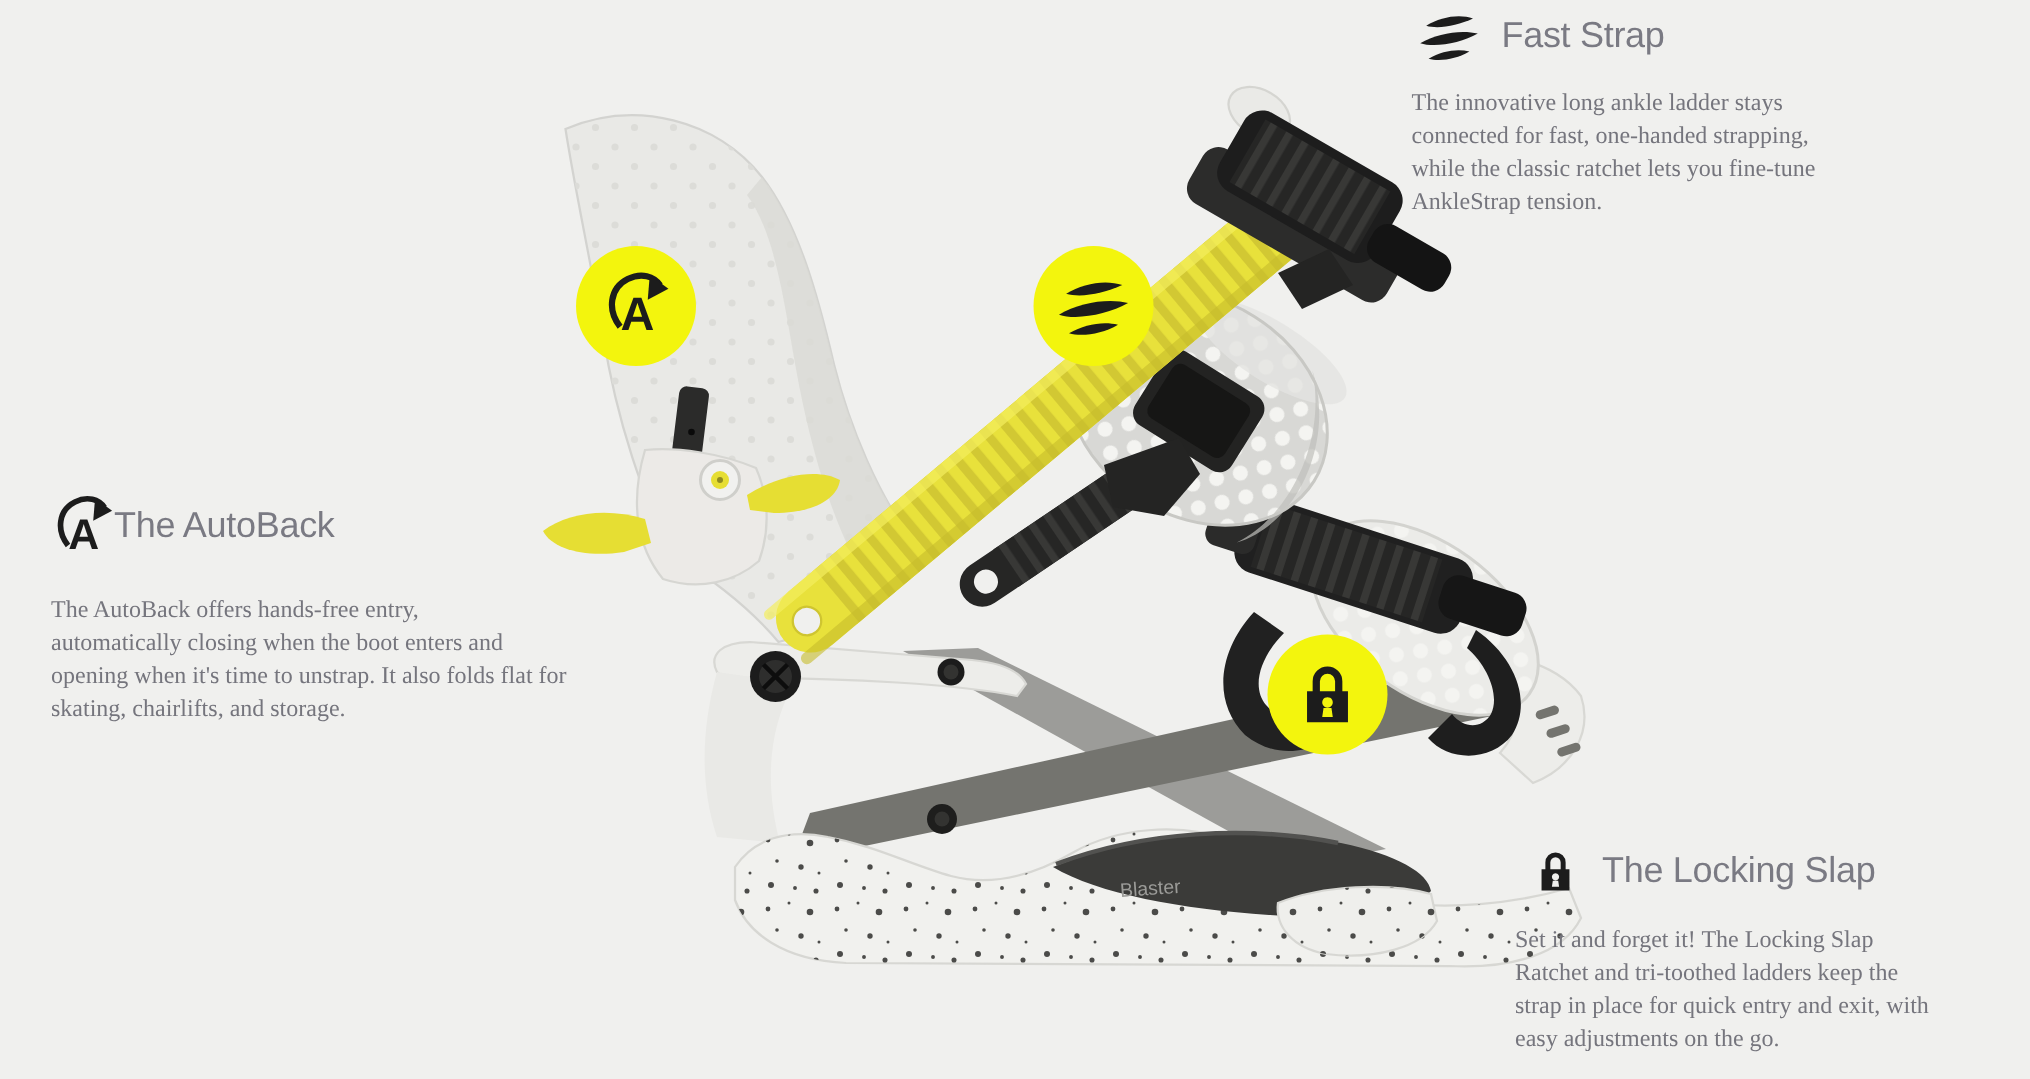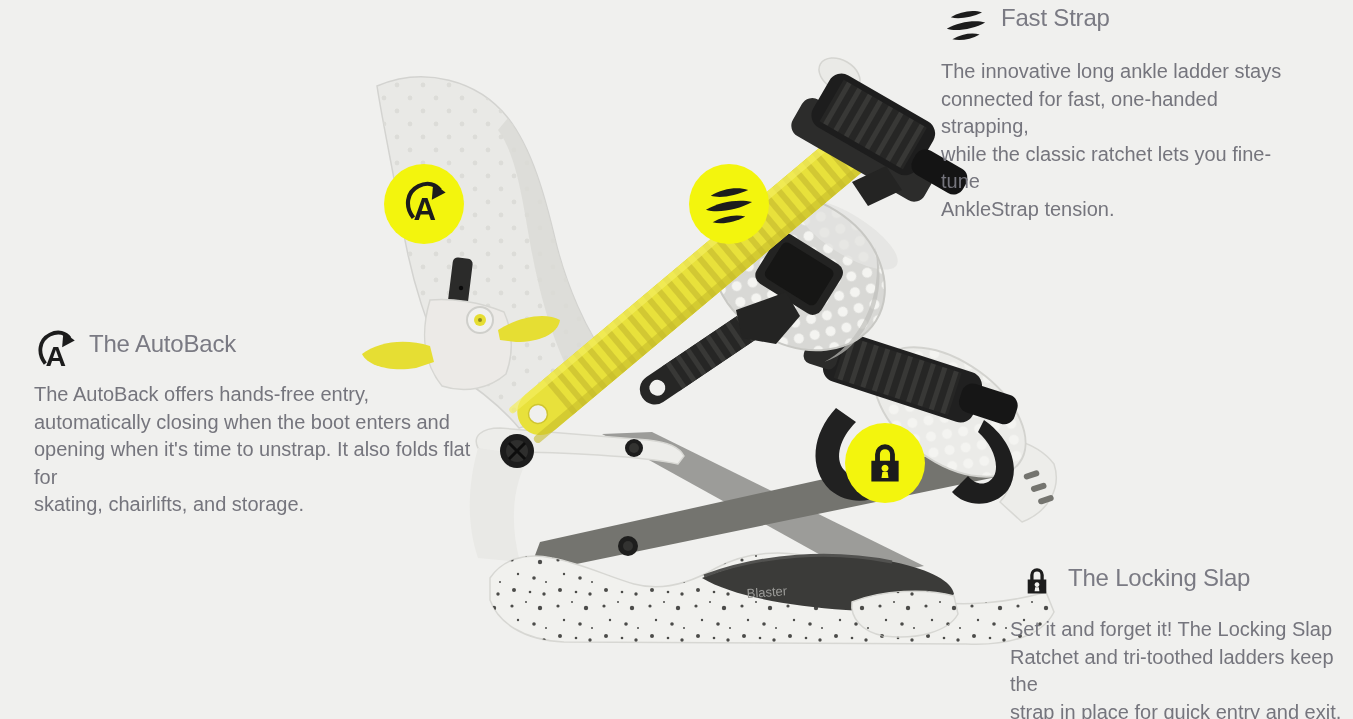--- a/index.html
+++ b/index.html
@@ -2,26 +2,26 @@
 <html><head>
 <meta charset="utf-8">
 <style>
   html,body{margin:0;padding:0;background:#f0f0ee;}
   .screen{position:relative;width:1353px;height:719px;overflow:hidden;background:#f0f0ee;
           font-family:"Liberation Sans",sans-serif;}
   .render{position:absolute;left:0;top:0;z-index:1;}
 
   
   .feature{position:absolute;z-index:4;}
-  .feature-head{display:flex;}
+  .feature-head{display:flex;align-items:center;}
   .feature-title{margin:0;font-size:24px;font-weight:400;color:#7a7a83;letter-spacing:-0.2px;}
-  .feature-desc{margin:0;font-size:20px;line-height:1.38;color:#75757d;white-space:pre-line;}
+  .feature-desc{margin:0;font-size:16px;line-height:1.38;color:#75757d;white-space:pre-line;font-family:Liberation Serif, serif;}
   .f-autoback{left:34px;top:330px;width:440px;}
-  .f-autoback .feature-head{gap:13px;}
-  .f-autoback .feature-desc{margin-top:9px;}
+  .f-autoback .feature-head{}
+  .f-autoback .feature-desc{margin-top:24px;}
   .f-faststrap{left:941px;top:4px;width:368px;}
   .f-faststrap .feature-head{gap:10px;}
   .f-faststrap .feature-desc{margin-top:14px;}
   .f-locking{left:1010px;top:564px;width:345px;}
   .f-locking .feature-head{gap:16px;padding-left:12px;}
   .f-locking .feature-desc{margin-top:18px;}
 
   
   .hotspot{position:absolute;z-index:5;width:80px;height:80px;border-radius:50%;
            background:#f3f50d;display:flex;align-items:center;justify-content:center;

